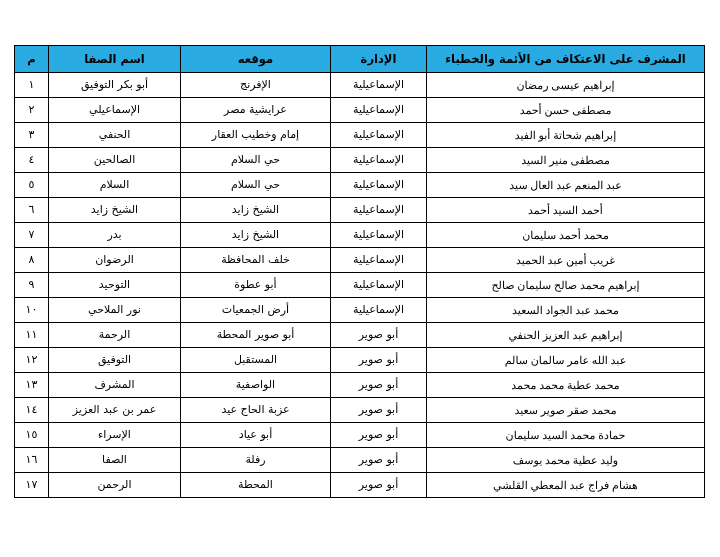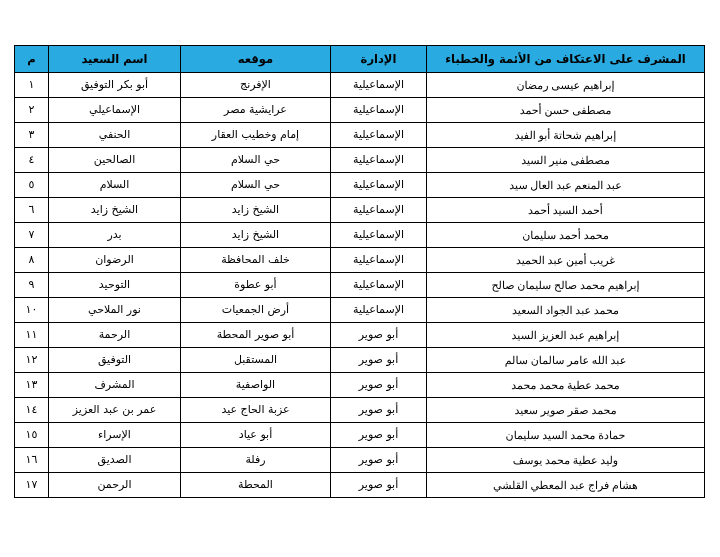--- a/index.html
+++ b/index.html
@@ -80,21 +80,21 @@
         <col class="c-admin">
         <col class="c-location">
         <col class="c-mosque">
         <col class="c-num">
       </colgroup>
       <thead>
         <tr>
           <th>المشرف على الاعتكاف من الأئمة والخطباء</th>
           <th>الإدارة</th>
           <th>موقعه</th>
-          <th>اسم السعيد</th>
+          <th>اسم الصفا</th>
           <th>م</th>
         </tr>
       </thead>
       <tbody>
         <tr>
           <td class="supervisor">إبراهيم عيسى رمضان</td>
           <td class="admin">الإسماعيلية</td>
           <td class="location">الإفرنج</td>
           <td class="mosque">أبو بكر التوفيق</td>
           <td class="num">١</td>
@@ -156,21 +156,21 @@
           <td class="num">٩</td>
         </tr>
         <tr>
           <td class="supervisor">محمد عبد الجواد السعيد</td>
           <td class="admin">الإسماعيلية</td>
           <td class="location">أرض الجمعيات</td>
           <td class="mosque">نور الملاحي</td>
           <td class="num">١٠</td>
         </tr>
         <tr>
-          <td class="supervisor">إبراهيم عبد العزيز السيد</td>
+          <td class="supervisor">إبراهيم عبد العزيز الحنفي</td>
           <td class="admin">أبو صوير</td>
           <td class="location">أبو صوير المحطة</td>
           <td class="mosque">الرحمة</td>
           <td class="num">١١</td>
         </tr>
         <tr>
           <td class="supervisor">عبد الله عامر سالمان سالم</td>
           <td class="admin">أبو صوير</td>
           <td class="location">المستقبل</td>
           <td class="mosque">التوفيق</td>
@@ -194,21 +194,21 @@
           <td class="supervisor">حمادة محمد السيد سليمان</td>
           <td class="admin">أبو صوير</td>
           <td class="location">أبو عياد</td>
           <td class="mosque">الإسراء</td>
           <td class="num">١٥</td>
         </tr>
         <tr>
           <td class="supervisor">وليد عطية محمد يوسف</td>
           <td class="admin">أبو صوير</td>
           <td class="location">رفلة</td>
-          <td class="mosque">الصديق</td>
+          <td class="mosque">الصفا</td>
           <td class="num">١٦</td>
         </tr>
         <tr>
           <td class="supervisor">هشام فراج عبد المعطي القلشي</td>
           <td class="admin">أبو صوير</td>
           <td class="location">المحطة</td>
           <td class="mosque">الرحمن</td>
           <td class="num">١٧</td>
         </tr>
       </tbody>

